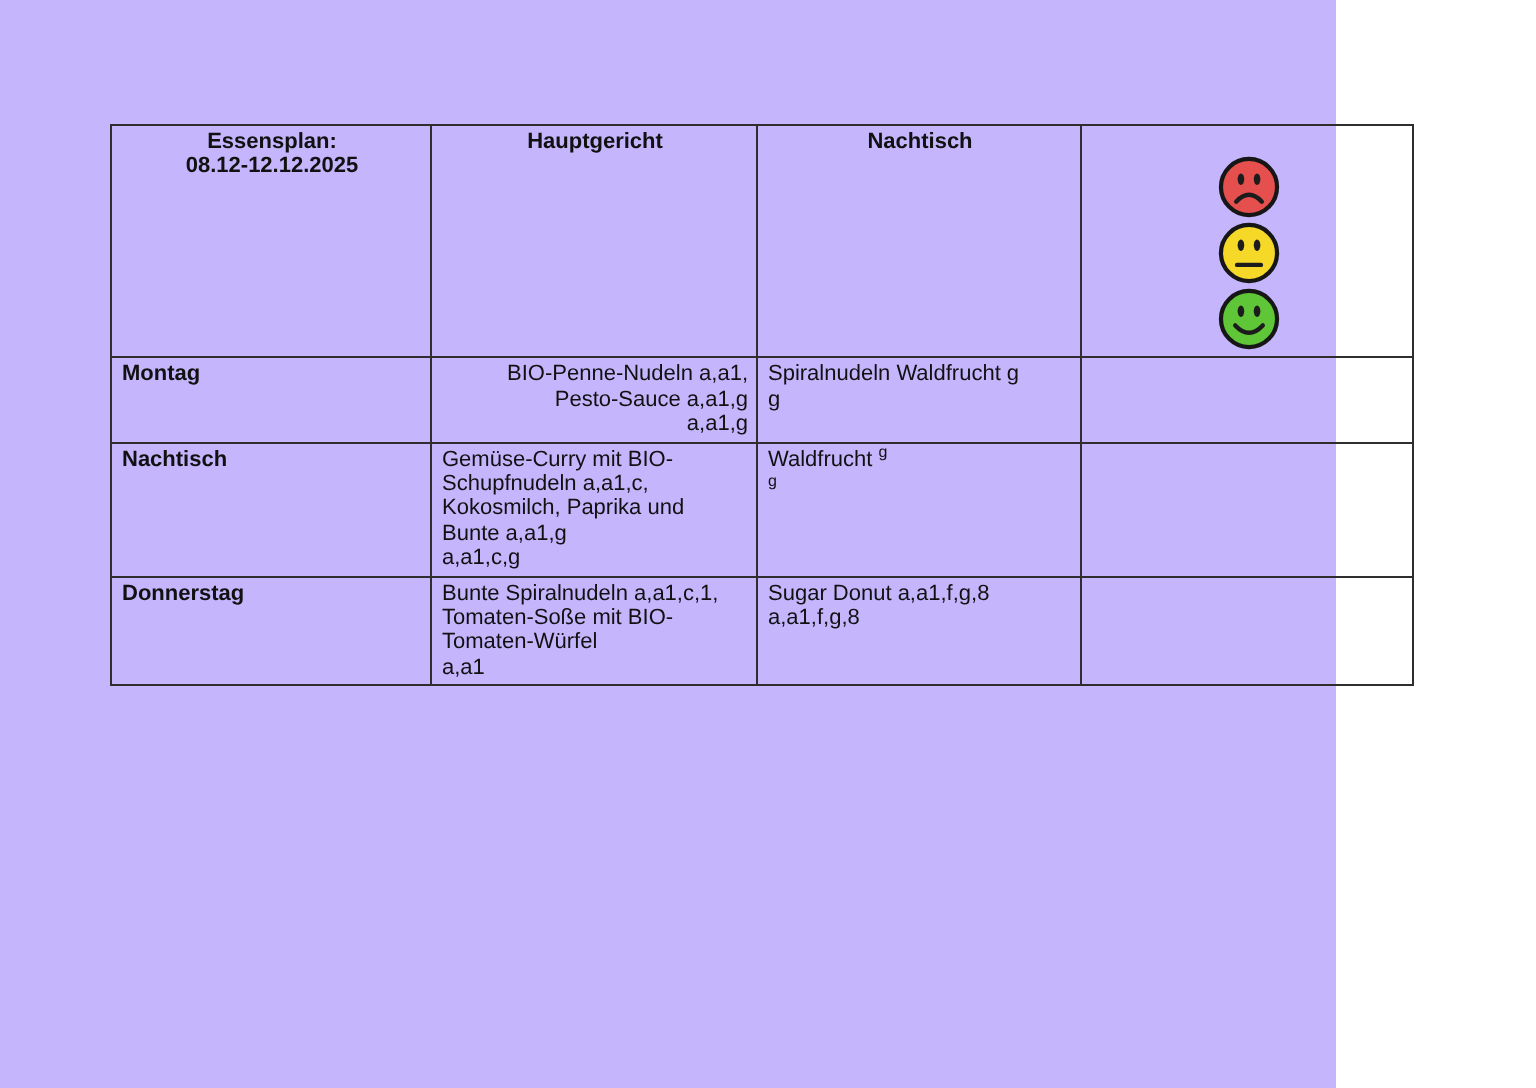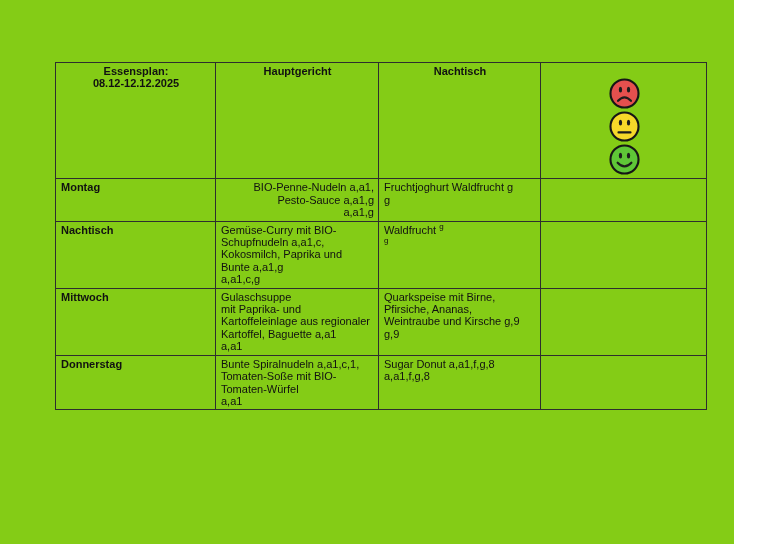--- a/index.html
+++ b/index.html
@@ -2,21 +2,21 @@
 <html><head>
 <meta charset="utf-8">
 <style>
   * { margin: 0; padding: 0; box-sizing: border-box; }
   html, body {
     width: 768px; height: 544px;
     background: #ffffff;
     font-family: "Liberation Sans", "DejaVu Sans", sans-serif;
     overflow: hidden;
   }
-  .page { position: relative; width: 734px; height: 544px; background: #84cc16; }
+  .page { position: relative; width: 668px; height: 544px; background: #c4b5fd; }
 
   table.mealplan {
     position: absolute;
     left: 55px; top: 62px;
     width: 651px;
     border-collapse: collapse;
     table-layout: fixed;
   }
   table.mealplan td {
     border: 1px solid #2e2e2e;
@@ -103,49 +103,36 @@
           <path d="M 10.5 21.5 Q 18 29.5 25.5 21.5" fill="none" stroke="#1c1c1c" stroke-width="2.4" stroke-linecap="round"></path>
         </svg>
       </td>
     </tr>
 
     <tr class="r-mon">
       <td class="day-cell">Montag</td>
       <td class="center">BIO-Penne-Nudeln a,a1,
 Pesto-Sauce a,a1,g
 a,a1,g</td>
-      <td>Fruchtjoghurt Waldfrucht g
+      <td>Spiralnudeln Waldfrucht g
 g</td>
       <td></td>
     </tr>
 
     <tr class="r-tue">
       <td class="day-cell">Nachtisch</td>
       <td>Gemüse-Curry mit BIO-
 Schupfnudeln a,a1,c,
 Kokosmilch, Paprika und
 Bunte a,a1,g
 a,a1,c,g</td>
       <td><span>Waldfrucht </span><sup class="allergen">g</sup><sup class="allergen sup-line2">g</sup></td>
       <td></td>
     </tr>
 
-    <tr class="r-wed">
-      <td class="day-cell">Mittwoch</td>
-      <td>Gulaschsuppe
-mit Paprika- und
-Kartoffeleinlage aus regionaler
-Kartoffel, Baguette a,a1
-a,a1</td>
-      <td>Quarkspeise mit Birne,
-Pfirsiche, Ananas,
-Weintraube und Kirsche g,9
-g,9</td>
-      <td></td>
-    </tr>
 
     <tr class="r-thu">
       <td class="day-cell">Donnerstag</td>
       <td>Bunte Spiralnudeln a,a1,c,1,
 Tomaten-Soße mit BIO-
 Tomaten-Würfel
 a,a1</td>
       <td>Sugar Donut a,a1,f,g,8
 a,a1,f,g,8</td>
       <td></td>

